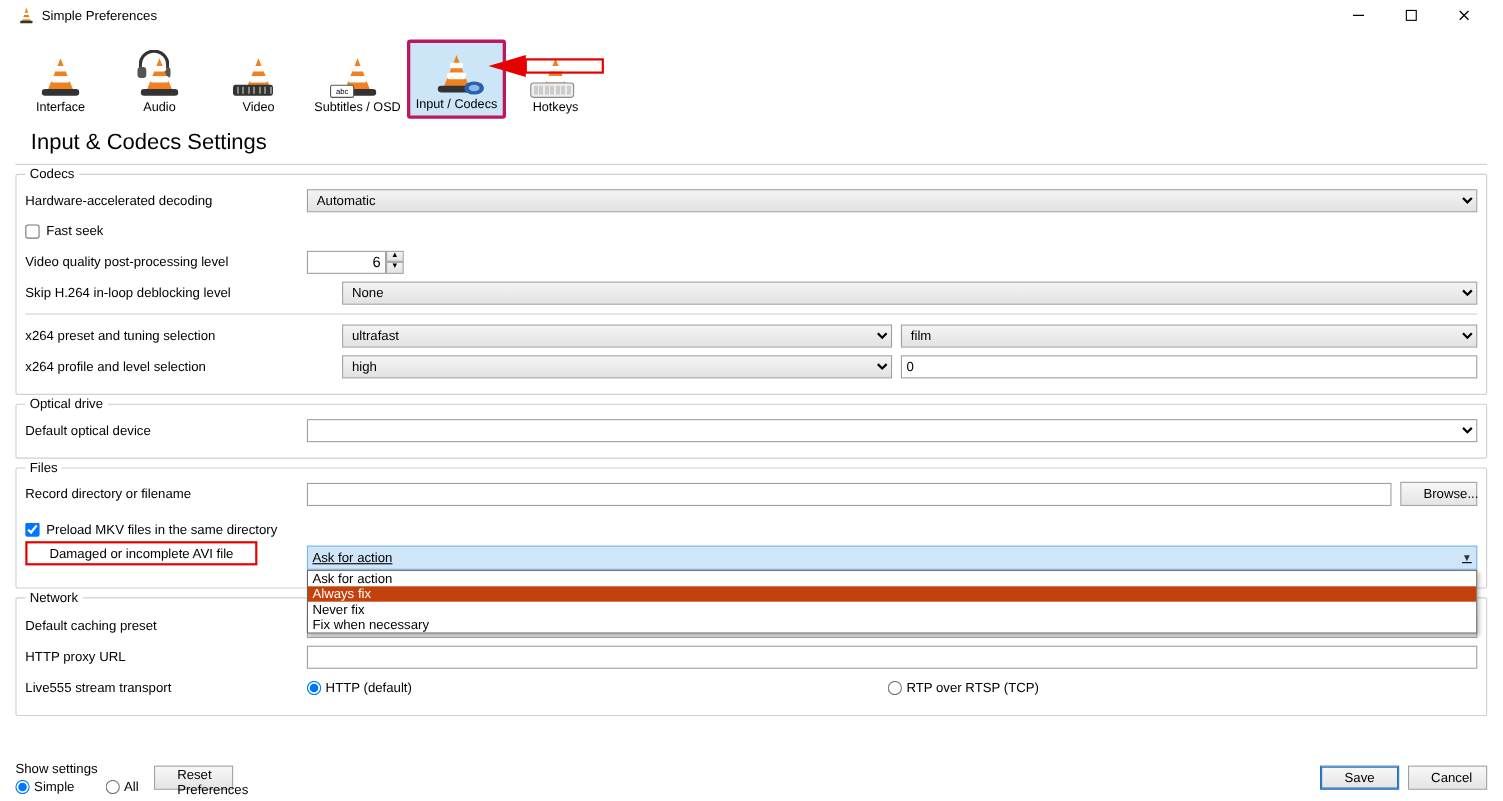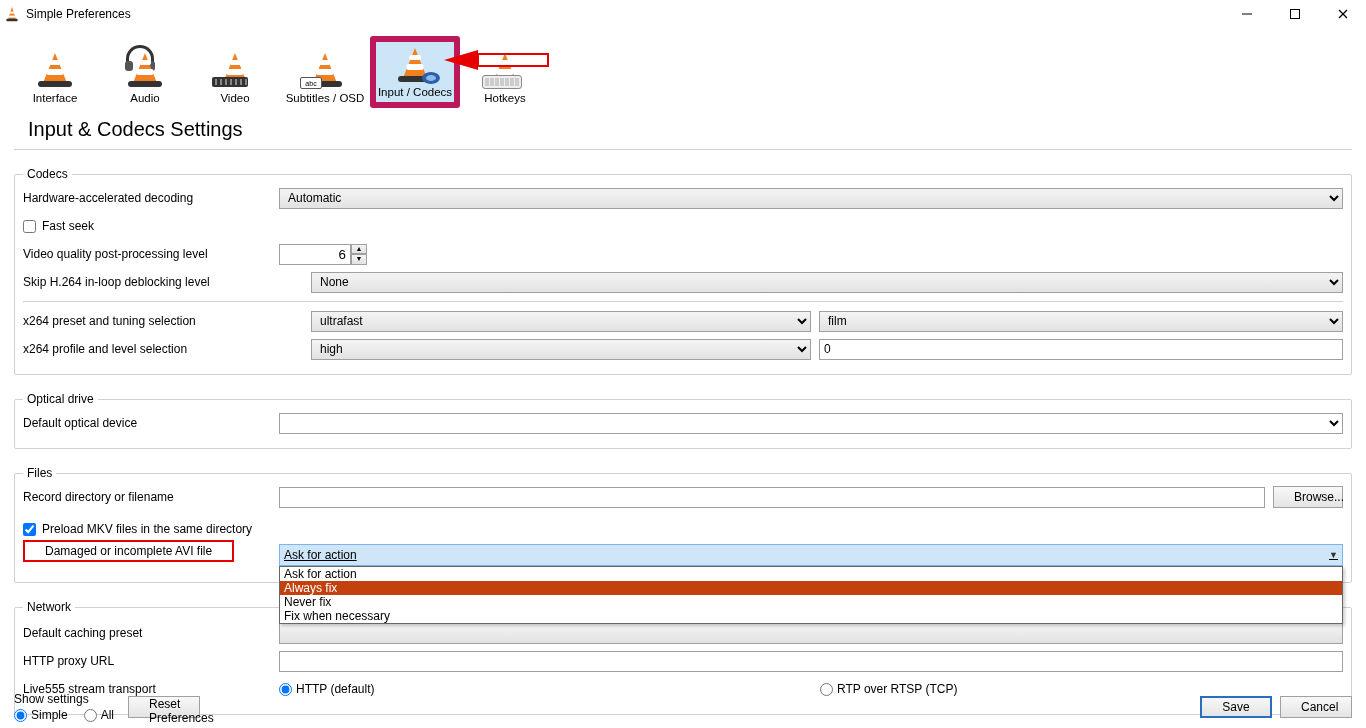--- a/index.html
+++ b/index.html
@@ -1,47 +1,47 @@
 <!DOCTYPE html>
 <html><head>
 <meta charset="utf-8">
 <style>
   * { box-sizing: border-box; margin: 0; padding: 0; font-family: "Segoe UI", Tahoma, sans-serif; }
   body { background: #fff; font-size: 12px; color: #000; width: 1366px; height: 728px; position: relative; overflow: hidden; }
   
-  .titlebar { display: flex; align-items: center; height: 28px; padding: 0 4px; }
+  .titlebar { display: flex; align-items: center; height: 28px; padding: 0 16px; }
   .titlebar .app-icon { width: 16px; height: 16px; margin-right: 6px; }
   .titlebar .title { font-size: 12px; flex: 1; }
   .titlebar .win-controls { display: flex; gap: 22px; margin-right: 6px; }
   .win-btn { width: 26px; height: 20px; display: flex; align-items: center; justify-content: center; cursor: default; font-family: "Segoe UI Symbol", sans-serif; font-size: 11px; }
   .win-btn svg { display: block; }
   
   .tabrow { display: flex; padding: 8px 10px 0 10px; }
   .tab { width: 90px; height: 72px; display: flex; flex-direction: column; align-items: center; justify-content: flex-end; padding-bottom: 4px; cursor: pointer; border-radius: 3px; }
-  .tab.selected { background: #cde6f7; border: 6px solid #be185d; }
+  .tab.selected { background: #cde6f7; border: 3px solid #be185d; }
   .tab .icon-wrap { height: 44px; display: flex; align-items: center; justify-content: center; }
   .tab .lbl { font-size: 11.5px; margin-top: 2px; }
   
   .cone { position: relative; width: 34px; height: 38px; }
   .cone-base { position: absolute; bottom: 0; left: 0; width: 34px; height: 6px; background: #333; border-radius: 3px; }
   .cone-tri { position: absolute; bottom: 4px; left: 5px; width: 0; height: 0; border-left: 12px solid transparent; border-right: 12px solid transparent; border-bottom: 30px solid #f08020; }
   .cone-stripe { position: absolute; left: 50%; transform: translateX(-50%); background: #fff; border-radius: 2px; }
   .stripe1 { bottom: 22px; width: 12px; height: 5px; }
   .stripe2 { bottom: 12px; width: 17px; height: 6px; }
   
   .headphones { position: absolute; top: -4px; left: -2px; width: 28px; height: 18px; border: 3px solid #333; border-bottom: none; border-radius: 14px 14px 0 0; }
   .hp-ear { position: absolute; width: 8px; height: 10px; background:#555; border-radius: 3px; bottom: -8px; }
   .hp-ear.l { left: -4px; } .hp-ear.r { right: -4px; }
   
   .bubble { position:absolute; bottom:-2px; left:-8px; width:22px; height:12px; background:#fff; border:1px solid #555; border-radius:2px; font-size:7px; display:flex;align-items:center;justify-content:center; }
   
   .heading { font-size: 20px; padding: 10px 14px 8px 14px; border-bottom: 1px solid #d0d0d0; margin: 0 14px; }
   .body-area { overflow: auto; padding: 0 14px; }
   
-  .group { border: 1px solid #d0d0d0; border-radius: 2px; margin-top: 24px; padding: 10px 8px 10px 8px; position: relative; }
+  .group { border: 1px solid #d0d0d0; border-radius: 2px; margin-top: 8px; padding: 10px 8px 10px 8px; position: relative; }
   .group-legend { position: absolute; top: -8px; left: 8px; background:#fff; padding: 0 4px; font-size: 12px; }
   .row { display: flex; align-items: center; min-height: 26px; margin-bottom: 2px; }
   .lblcol { width: 256px; padding-left: 0; }
   .ctrl { flex: 1; display: flex; gap: 8px; align-items: center; }
   select.combo, input.textin { height: 21px; border: 1px solid #a0a0a0; background: #e9e9e9; font-size: 12px; padding: 0 4px; width: 100%; }
   select.combo { background: linear-gradient(#f4f4f4,#e2e2e2); padding-right: 16px; }
   input.textin { background:#fff; }
   .spin { width: 90px; display: flex; }
   .spin input { width: 72px; text-align: right; height:21px; border:1px solid #a0a0a0; padding-right:4px; }
   .spin .btns { display:flex; flex-direction:column; }
@@ -59,21 +59,21 @@
   .combo-list { position:absolute; top:22px; left:0; right:0; background:#fff; border:1px solid #666; z-index: 20; box-shadow: 2px 2px 3px rgba(0,0,0,.2);}
   .combo-item { padding: 0 4px; height:14px; line-height:14px; font-size:12px; cursor:pointer;}
   .combo-item.hi { background:#c2410c; color:#fff; }
   
   .red-arrow { position:absolute; top: 48px; left: 444px; z-index: 30; pointer-events:none;}
   
   .sec-sep { height: 1px; background:#d0d0d0; margin: 6px 0;}
   
   .footer { position:absolute; bottom:0; left:0; right:0; height: 42px; padding: 0 14px; display:flex; align-items:center;}
   .footer .showsettings { display:flex; flex-direction: column; gap:2px; }
-  .footer .showsettings .radios { display:flex; gap:16px;}
+  .footer .showsettings .radios { display:flex; gap:28px;}
   .footer .spacer { flex:1; }
   .footer .button { width: 72px; text-align:center; }
   .footer .button.primary { border-color:#2a6fbd; box-shadow:0 0 0 1px #2a6fbd inset;}
   .resetbtn { margin-left: 14px; }
   
   .film { position:absolute; bottom:0; left:-6px; width:36px; height:10px; background:#333; border-radius:2px; }
   .film::before,.film::after{content:"";position:absolute;top:2px;height:6px;width:36px;left:0;background:repeating-linear-gradient(90deg,#333 0 3px,#888 3px 5px);}
   .film::after{ top:auto; bottom:2px; }
   .kb { position:absolute; bottom:-2px; left:-6px; width:40px; height:14px; background:#eee; border:1px solid #888; border-radius:3px;}
   .kb::before{content:"";position:absolute;inset:2px;background:repeating-linear-gradient(90deg,#ccc 0 4px,#eee 4px 5px);}      
@@ -315,21 +315,21 @@
 
     <div class="row">
       <div class="lblcol">HTTP proxy URL</div>
       <div class="ctrl">
           <input class="textin" value="" style="">
         </div>
     </div>
 
     <div class="row">
       <div class="lblcol">Live555 stream transport</div>
-      <div class="ctrl" style="gap:17px">
+      <div class="ctrl" style="gap:4px">
         <label class="radiocirc" style="width:524px">
           <input type="radio" name="transport" checked="" style="">
           <span>HTTP (default)</span>
         </label>
         <label class="radiocirc">
           <input type="radio" name="transport" style="">
           <span>RTP over RTSP (TCP)</span>
         </label>
       </div>
     </div>

